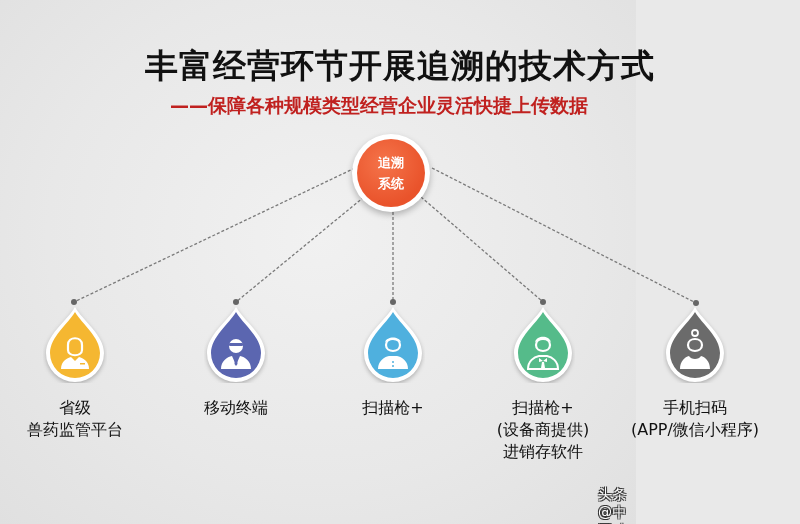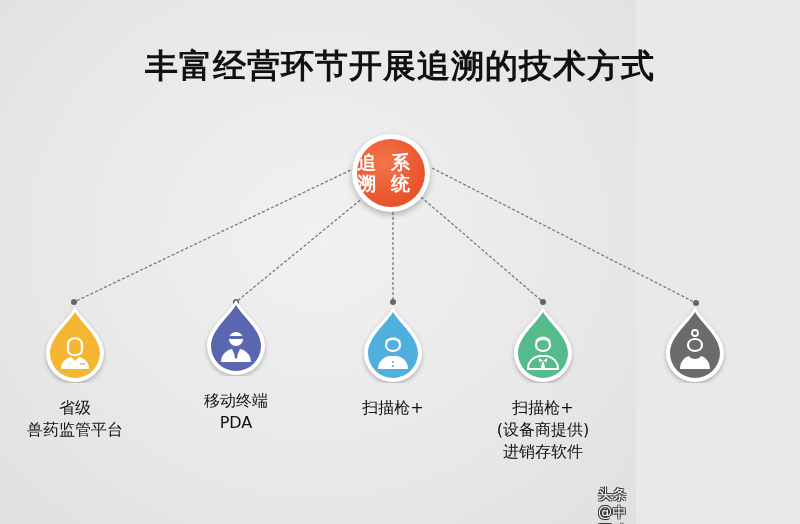--- a/index.html
+++ b/index.html
@@ -24,41 +24,42 @@
   }
   svg.links { position: absolute; left: 0; top: 0; }
   .hub {
     position: absolute; left: 352px; top: 134px; width: 78px; height: 78px;
     border-radius: 50%; background: #fff;
     box-shadow: 0 3px 6px rgba(0,0,0,0.25);
   }
   .hub-inner {
     position: absolute; left: 5px; top: 5px; width: 68px; height: 68px; border-radius: 50%;
     background: radial-gradient(circle at 40% 35%, #f5744a, #e9532b 70%);
-    display: flex; flex-direction: row; align-items: center; justify-content: center;
-    color: #fff; font-size: 19px; font-weight: bold; line-height: 21px;
+    display: flex; flex-direction: column; align-items: center; justify-content: center;
+    color: #fff; font-size: 13px; font-weight: bold; line-height: 21px;
   }
   .node { position: absolute; width: 160px; text-align: center; }
   .drop { position: relative; width: 64px; height: 78px; margin: 0 auto; }
   .drop svg { position: absolute; left: 0; top: 0; }
   .label {
     margin-top: 14px; font-size: 16px; color: #111; line-height: 22px;
   }
   .watermark {
     position: absolute; left: 598px; top: 486px;
     font-size: 14px; color: #fff; letter-spacing: 0.5px;
     text-shadow: 1px 1px 0 #333, -1px -1px 0 #333, 1px -1px 0 #333, -1px 1px 0 #333;
   }
 </style>
 </head>
 <body>
 
 <div class="canvas">
 
   <div class="title">丰富经营环节开展追溯的技术方式</div>
+  <div class="subtitle">——保障各种规模类型经营企业灵活快捷上传数据</div>
 
   <svg class="links" width="800" height="524">
     <g stroke="#7a7a7a" stroke-width="1.3" stroke-dasharray="3,2" fill="none">
       <line x1="355" y1="168" x2="74" y2="302"></line>
       <line x1="364" y1="197" x2="236" y2="302"></line>
       <line x1="393" y1="212" x2="393" y2="302"></line>
       <line x1="421" y1="197" x2="543" y2="302"></line>
       <line x1="432" y1="168" x2="696" y2="303"></line>
     </g>
     <g fill="#666">
@@ -88,34 +89,33 @@
         <path d="M18 64 C18 56 24 53 28 52 L32 56 L36 52 C40 53 46 56 46 64 Z" fill="#fff"></path>
         <rect x="37" y="58" width="5" height="1.5" fill="#f5b731"></rect>
       </svg>
     </div>
     <div class="label">
       <div>省级</div>
       <div>兽药监管平台</div>
     </div>
   </div>
 
-  <div class="node" style="left:156px; top:298px;">
+  <div class="node" style="left:156px; top:305px;">
     <div class="drop">
       <svg width="64" height="78" viewBox="0 0 64 78">
         <path d="M32 2 C40 16 61 30 61 48 A29 29 0 0 1 3 48 C3 30 24 16 32 2 Z" fill="#fff" style="filter:drop-shadow(0 2px 2px rgba(0,0,0,.25))"></path>
         <path d="M32 7 C39 19 57 32 57 48 A25 25 0 0 1 7 48 C7 32 25 19 32 7 Z" fill="#5b66b0"></path>
         <circle cx="32" cy="41" r="7" fill="#fff"></circle>
         <rect x="25" y="38" width="14" height="3" fill="#5b66b0" rx="1"></rect>
         <path d="M17 64 C17 56 23 52 28 51 L32 60 L36 51 C41 52 47 56 47 64 Z" fill="#fff"></path>
         <path d="M31 53 L33 53 L33.5 59 L32 61 L30.5 59 Z" fill="#5b66b0"></path>
       </svg>
     </div>
     <div class="label">
       <div>移动终端</div>
-      <div>PDA</div>
     </div>
   </div>
 
   <div class="node" style="left:313px; top:305px;">
     <div class="drop">
       <svg width="64" height="78" viewBox="0 0 64 78">
         <path d="M32 2 C40 16 61 30 61 48 A29 29 0 0 1 3 48 C3 30 24 16 32 2 Z" fill="#fff" style="filter:drop-shadow(0 2px 2px rgba(0,0,0,.25))"></path>
         <path d="M32 7 C39 19 57 32 57 48 A25 25 0 0 1 7 48 C7 32 25 19 32 7 Z" fill="#4fb0de"></path>
         <path d="M25 40 C25 32 39 32 39 40 C39 48 25 48 25 40 Z" fill="none" stroke="#fff" stroke-width="2.2"></path>
         <path d="M24 37 C26 31 38 31 40 37 C36 35 30 34 24 37 Z" fill="#fff"></path>
@@ -151,16 +151,20 @@
   <div class="node" style="left:615px; top:305px;">
     <div class="drop">
       <svg width="64" height="78" viewBox="0 0 64 78">
         <path d="M32 2 C40 16 61 30 61 48 A29 29 0 0 1 3 48 C3 30 24 16 32 2 Z" fill="#fff" style="filter:drop-shadow(0 2px 2px rgba(0,0,0,.25))"></path>
         <path d="M32 7 C39 19 57 32 57 48 A25 25 0 0 1 7 48 C7 32 25 19 32 7 Z" fill="#6b6b6b"></path>
         <circle cx="32" cy="28" r="3" fill="none" stroke="#fff" stroke-width="1.8"></circle>
         <path d="M25 40 C25 32 39 32 39 40 C39 48 25 48 25 40 Z" fill="none" stroke="#fff" stroke-width="2.2"></path>
         <path d="M17 64 C17 56 22 52 26 51 C28 55 36 55 38 51 C42 52 47 56 47 64 Z" fill="#fff"></path>
       </svg>
     </div>
+    <div class="label">
+      <div>手机扫码</div>
+      <div>(APP/微信小程序)</div>
+    </div>
   </div>
 
   <div class="watermark">头条 @中国动物保健</div>
 </div>
 
 </body></html>

